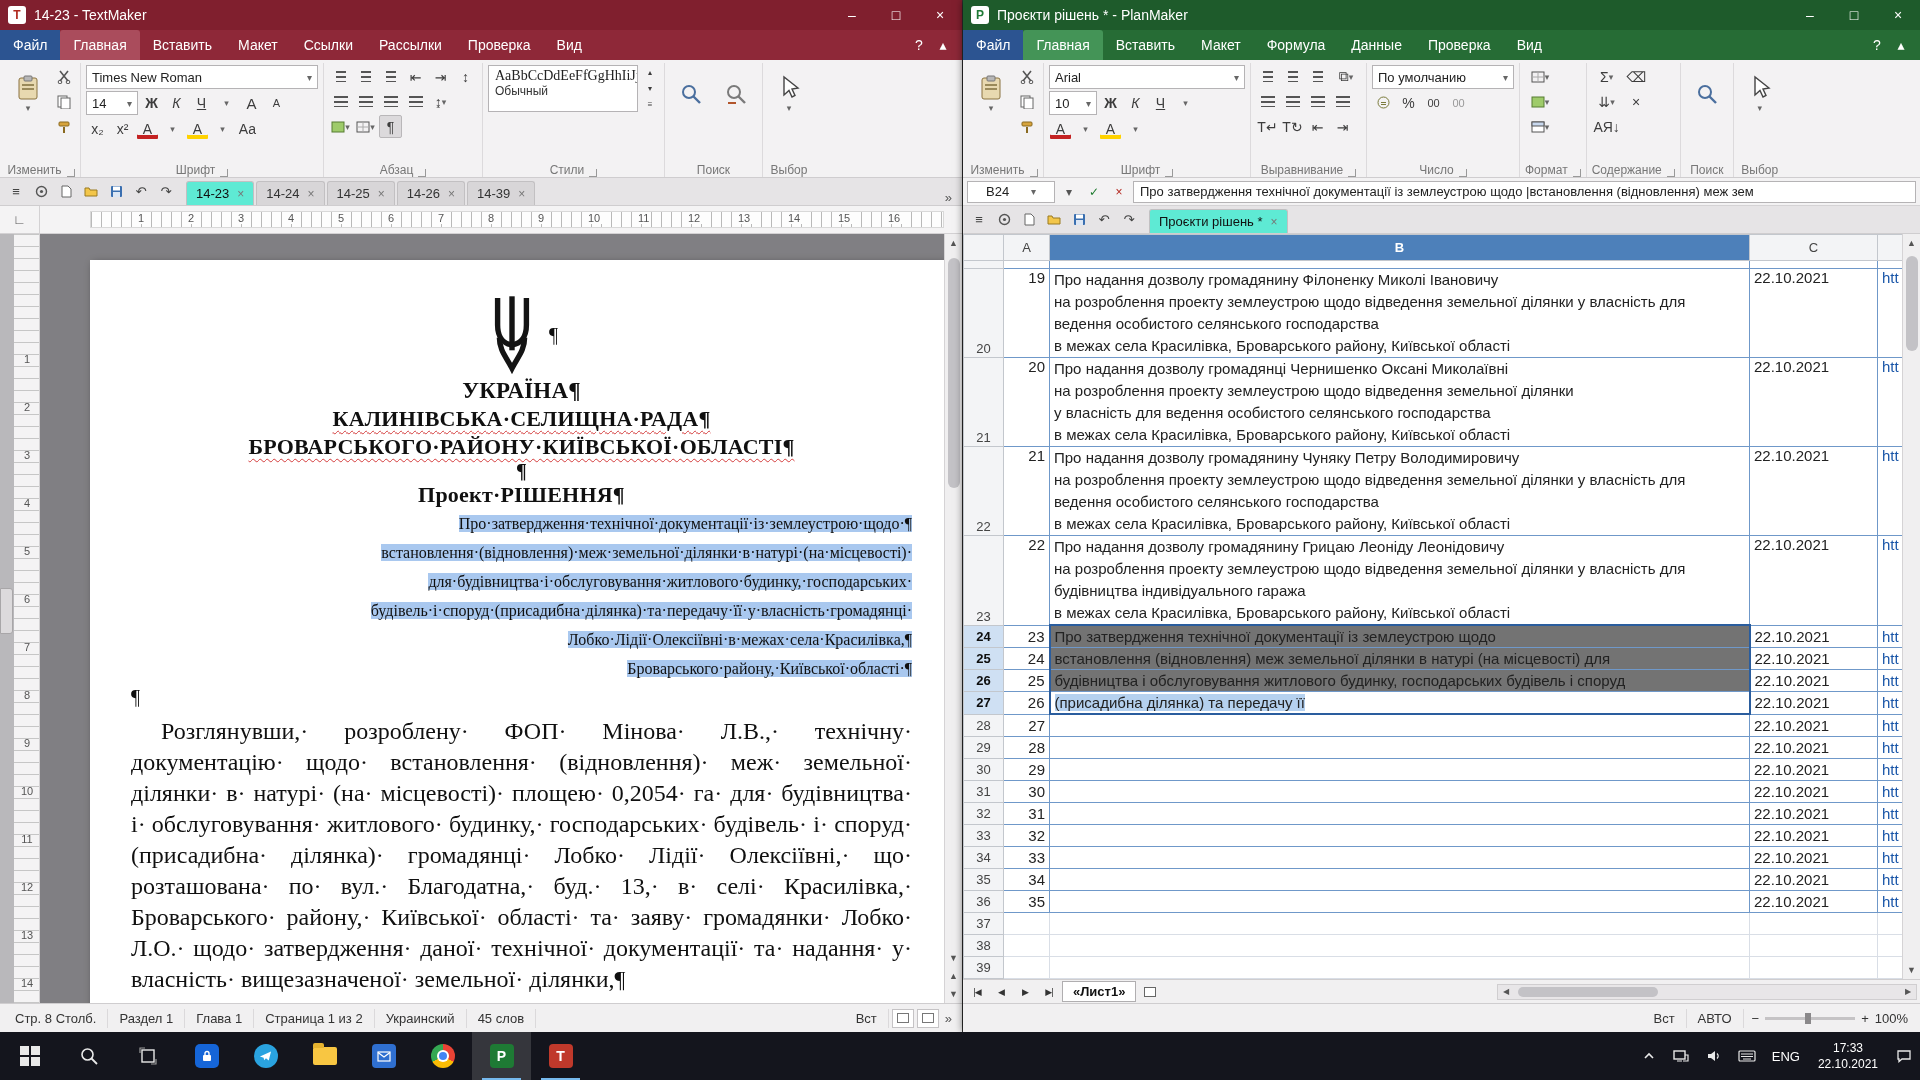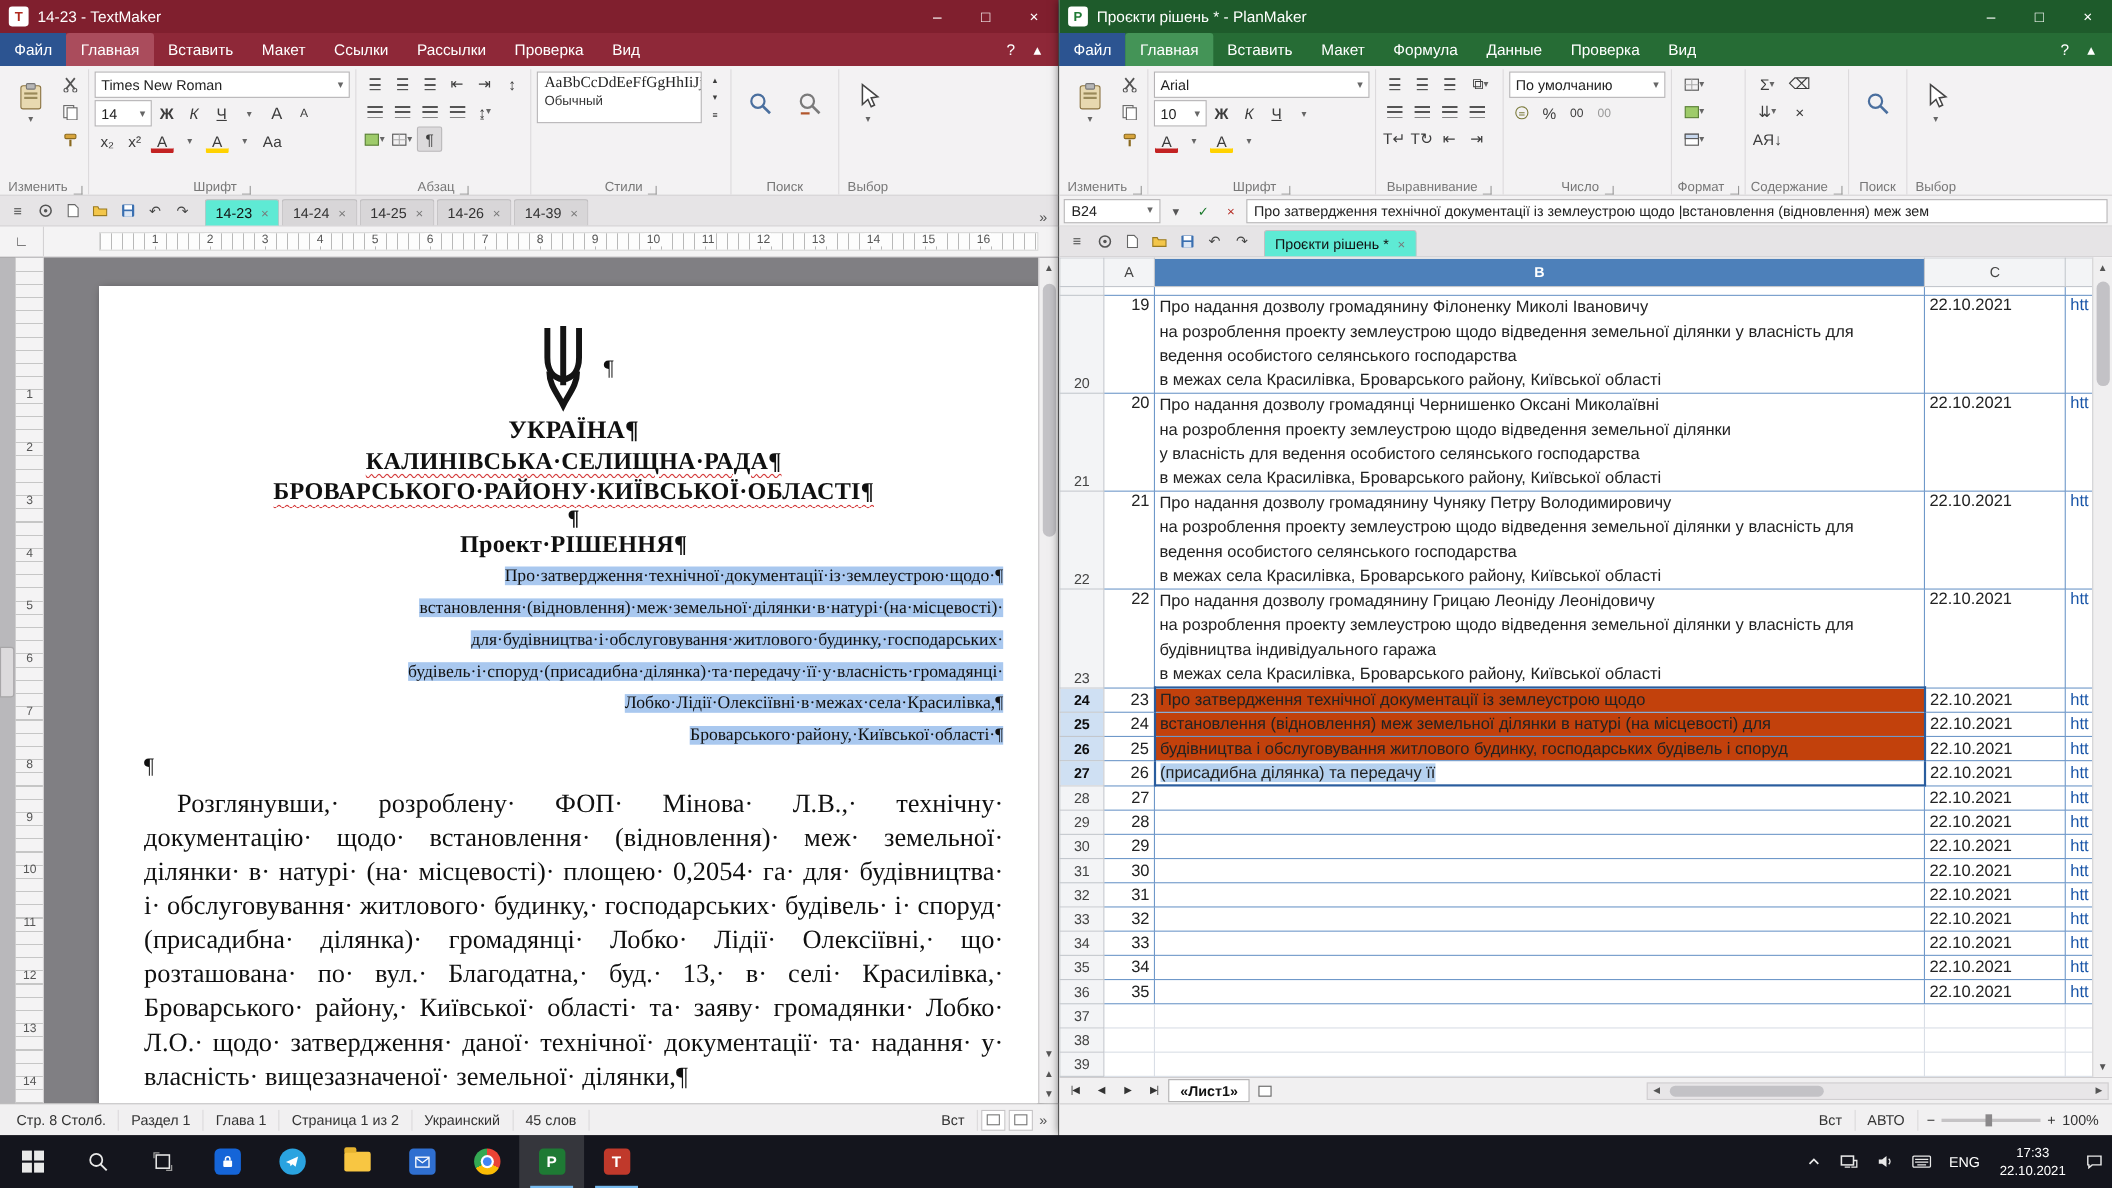--- a/index.html
+++ b/index.html
@@ -101,21 +101,21 @@
   .seg{padding:0 11px;border-right:1px solid #dbd9db;height:19px;display:flex;align-items:center;white-space:nowrap}
   .statusbar .spacer{flex:1}
   .viewbtn{width:22px;height:19px;border:1px solid #c5c3c5;background:#fff;margin-left:3px;display:flex;align-items:center;justify-content:center}
   .viewbtn i{width:12px;height:10px;border:1px solid #777;display:block}
   .zoomer{display:flex;align-items:center;gap:6px;padding:0 8px}
   .ztrack{width:90px;height:3px;background:#c5c3c5;position:relative}
   .zthumb{position:absolute;left:44%;top:-4px;width:6px;height:11px;background:#8a888a}
 
   
   .formularow{height:28px;background:#f3f2f3;border-bottom:1px solid #d5d3d5;display:flex;align-items:center;gap:3px;padding:0 4px;flex:none}
-  .namebox{width:88px;height:22px;background:#fff;border:1px solid #b5b3b5;display:flex;align-items:center;padding:0 6px;font-size:13px}
+  .namebox{width:88px;height:22px;background:#fff;border:1px solid #b5b3b5;display:flex;align-items:center;padding:0 18px;font-size:13px}
   .namebox::after{content:"▾";margin-left:auto;font-size:10px;color:#666}
   .fbtn{width:22px;height:22px;display:flex;align-items:center;justify-content:center;font-size:12px;color:#555}
   .fbtn.ok{color:#1c7a2d}
   .fbtn.no{color:#b3261e}
   .ffield{flex:1;height:22px;background:#fff;border:1px solid #b5b3b5;display:flex;align-items:center;padding:0 6px;font-size:13px;white-space:nowrap;overflow:hidden}
 
   .gridwrap{position:relative;flex:1;overflow:hidden;background:#fff}
   table.grid{border-collapse:collapse;table-layout:fixed;width:939px}
   .grid th,.grid td{overflow:hidden;white-space:nowrap;font-weight:normal}
   .grid td{border:1px solid #d9dee6;font-size:15px;padding:0 4px;vertical-align:middle}
@@ -128,21 +128,21 @@
   tr.sliver{height:8px}
   tr.partial{height:11px}
   tr.data td{border-color:#6f98c9}
   tr.tall th.rh{vertical-align:bottom;padding-bottom:1px}
   tr.tall td.a,tr.tall td.c,tr.tall td.d{vertical-align:top}
   td.a{text-align:right;color:#222}
   td.c{color:#222}
   td.d{color:#1a56a8}
   .gl{height:22px;line-height:22px;overflow:hidden}
   tr.single td{line-height:21px}
-  tr.sel td.b{background:#c2410c;border-left:2px solid #2a5d9e;border-right:2px solid #2a5d9e}
+  tr.sel td.b{background:#737373;border-left:2px solid #2a5d9e;border-right:2px solid #2a5d9e}
   tr.sel-first td.b{border-top:2px solid #2a5d9e}
   tr.sel-last td.b{border-bottom:2px solid #2a5d9e}
   tr.sel-inline td.b{background:#fff}
   tr.sel-inline td.b span{background:#b5d1ef}
   .gvscroll{position:absolute;right:0;top:0;width:18px;height:100%;background:#f0eff0;border-left:1px solid #d5d3d5;display:flex;flex-direction:column;align-items:center}
 
   .sheetrow{height:24px;background:#f1f0f1;border-top:1px solid #cfcdcf;display:flex;align-items:center;padding:0 3px;gap:2px;flex:none;font-size:13px}
   .snbtn{width:22px;height:20px;display:flex;align-items:center;justify-content:center;font-size:9px;color:#333;letter-spacing:-1px}
   .sheettab{height:21px;background:#fff;border:1px solid #b0aeb0;display:flex;align-items:center;padding:0 10px;font-weight:bold;color:#111}
   .newsheet{width:24px;height:20px;display:flex;align-items:center;justify-content:center}

